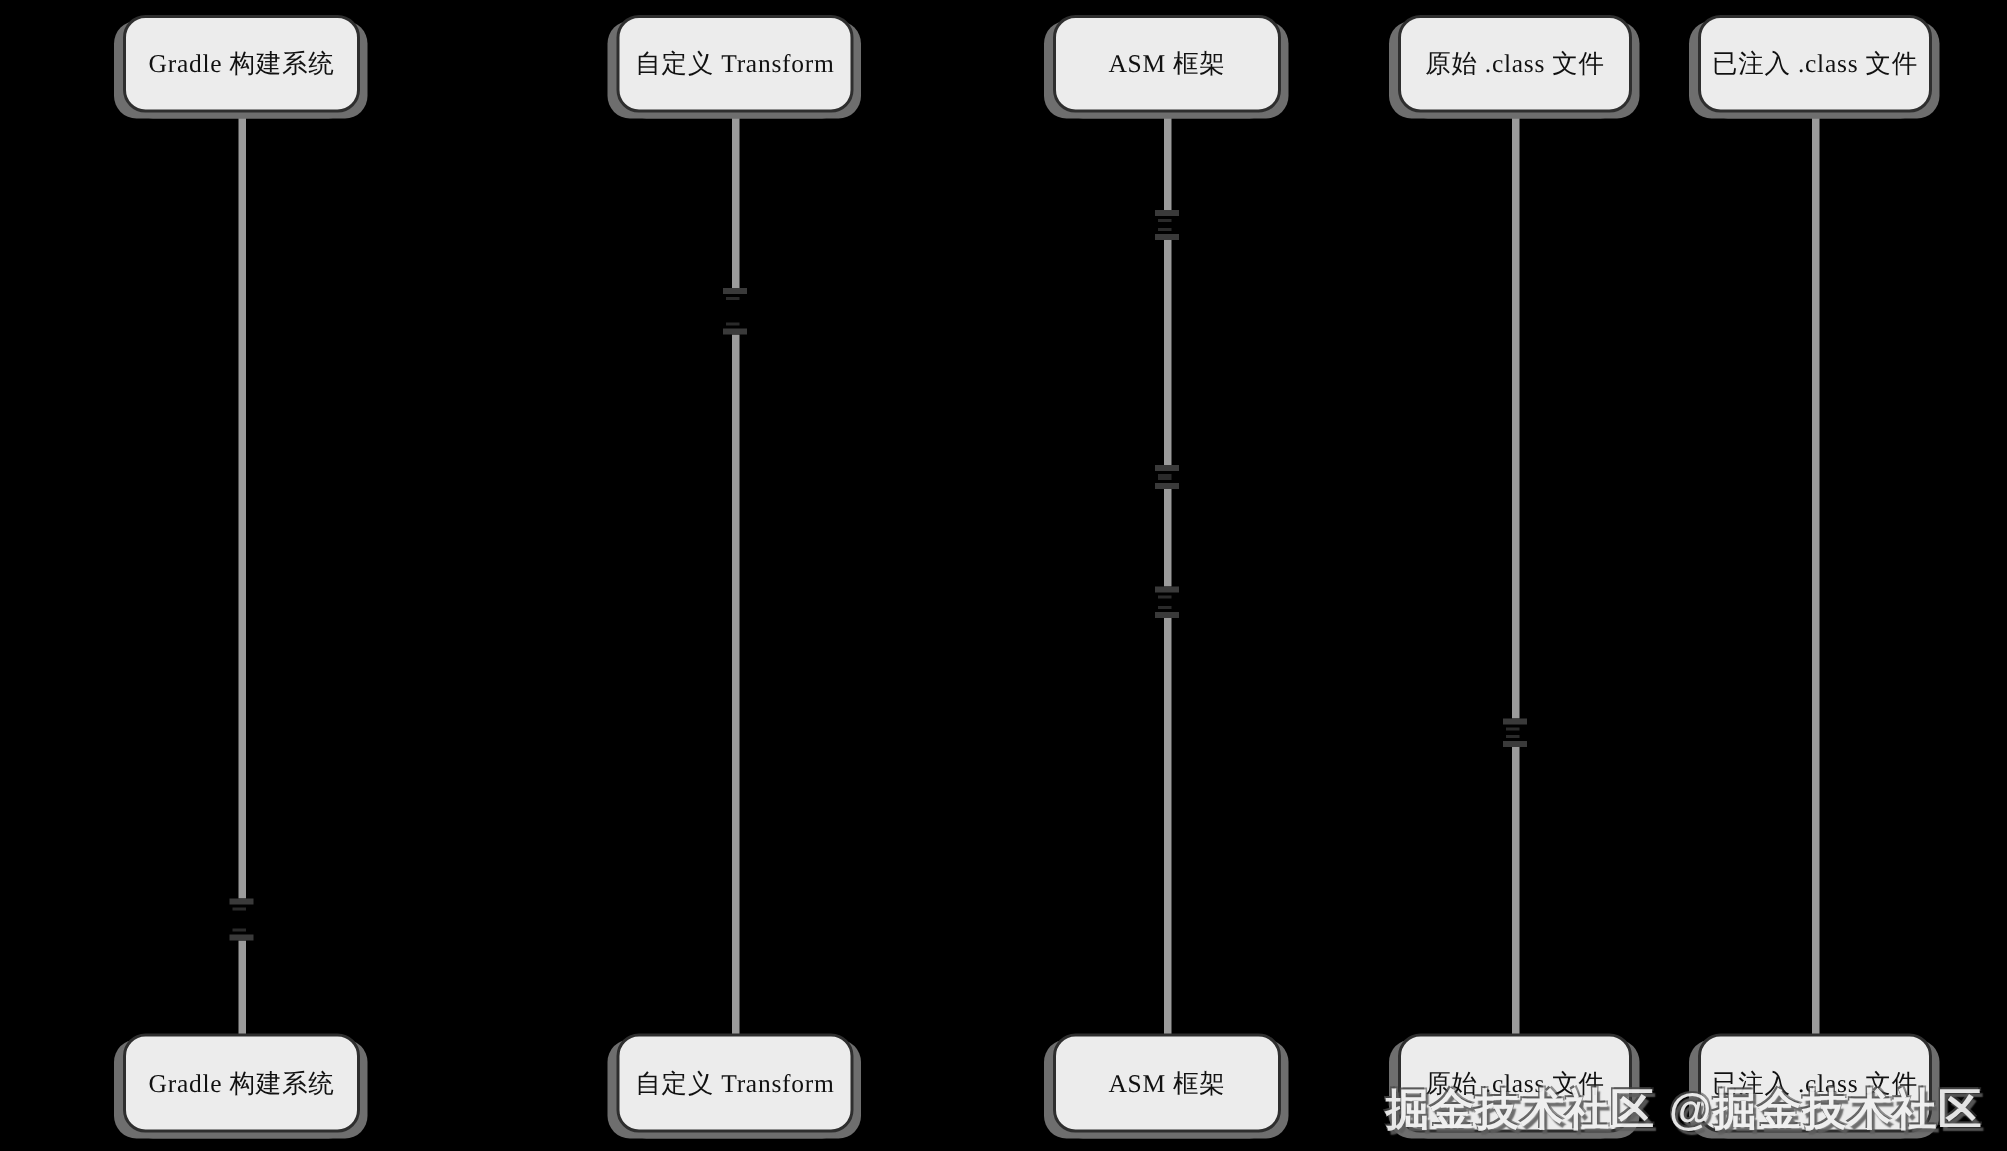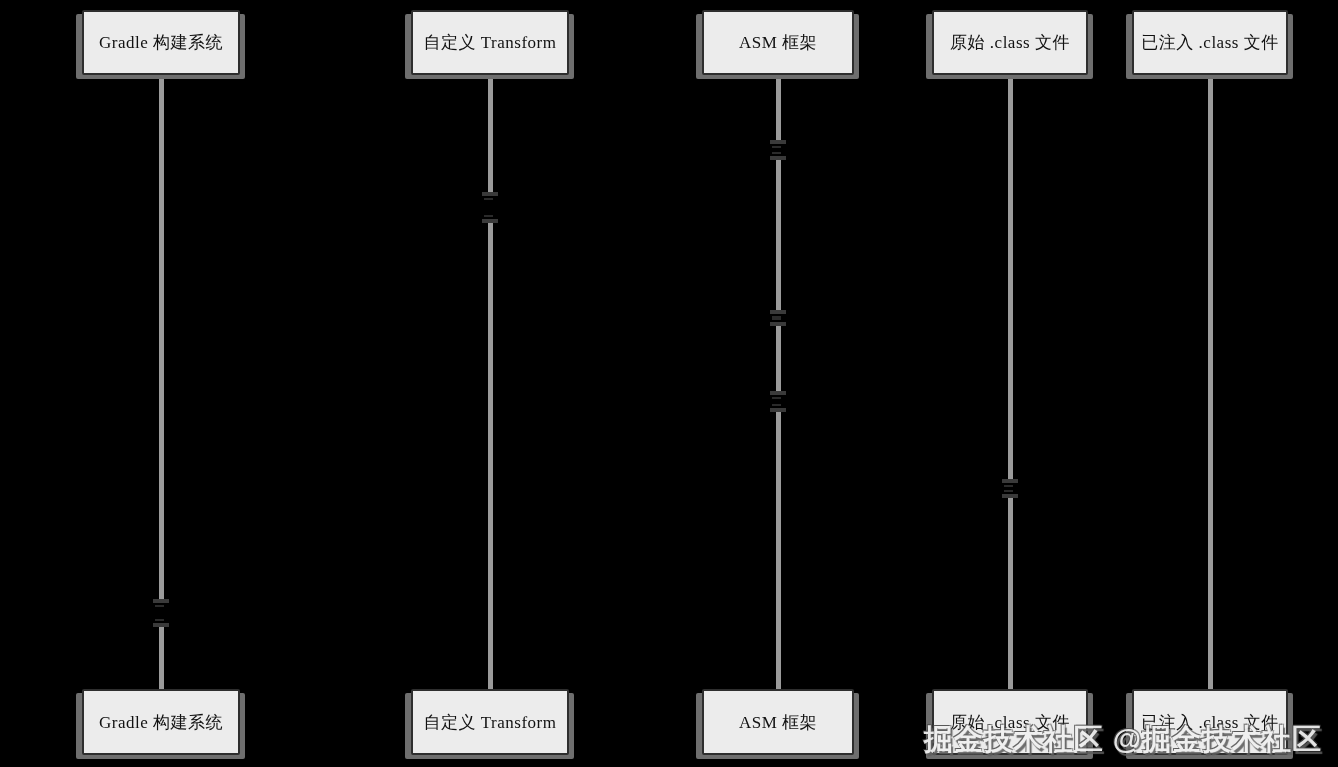--- a/index.html
+++ b/index.html
@@ -13,21 +13,21 @@
     height: 767px;
     background: #000000;
     overflow: hidden;
     font-family: "Liberation Serif", "DejaVu Serif", serif;
   }
   .actor-box {
     position: absolute;
     box-sizing: border-box;
     background: #ececec;
     border: 2px solid #2e2e2e;
-    border-radius: 2px;
+    border-radius: 15px;
     box-shadow: -6px 4px 0 #6e6e6e, 5px 4px 0 #6e6e6e;
     display: flex;
     align-items: center;
     justify-content: center;
     z-index: 2;
   }
   .actor-label {
     color: #111111;
     font-size: 17px;
     letter-spacing: 0.5px;

